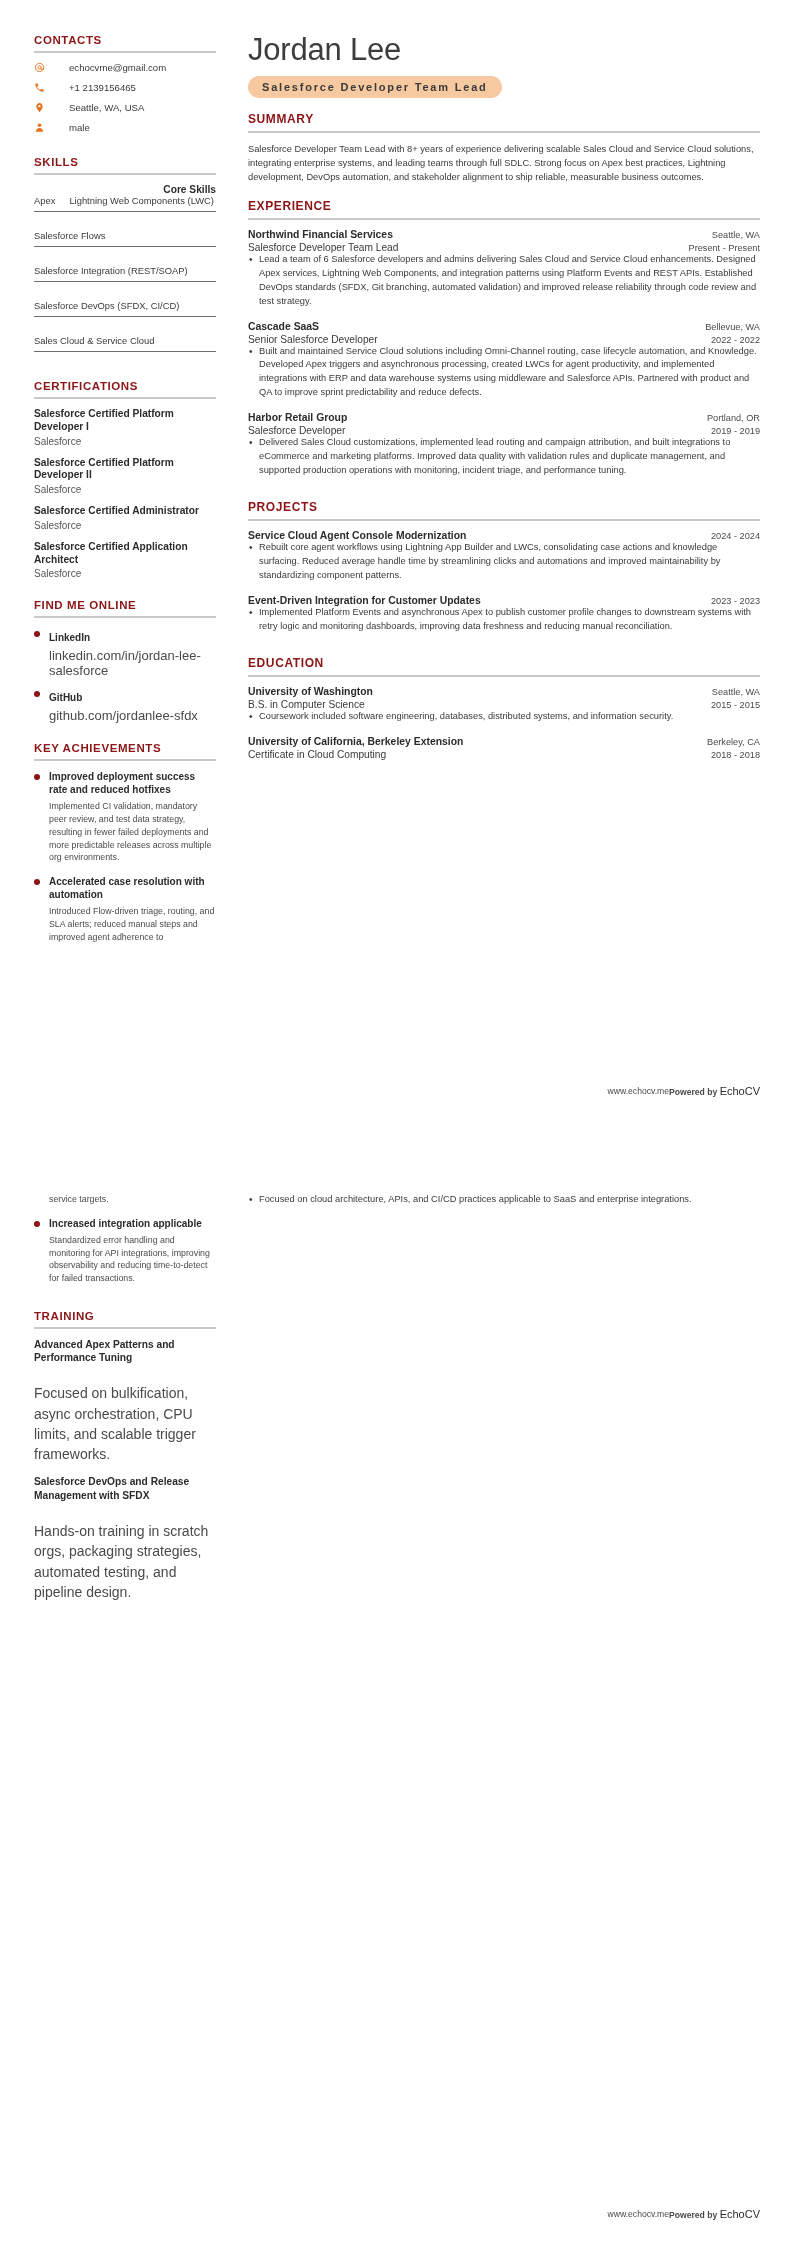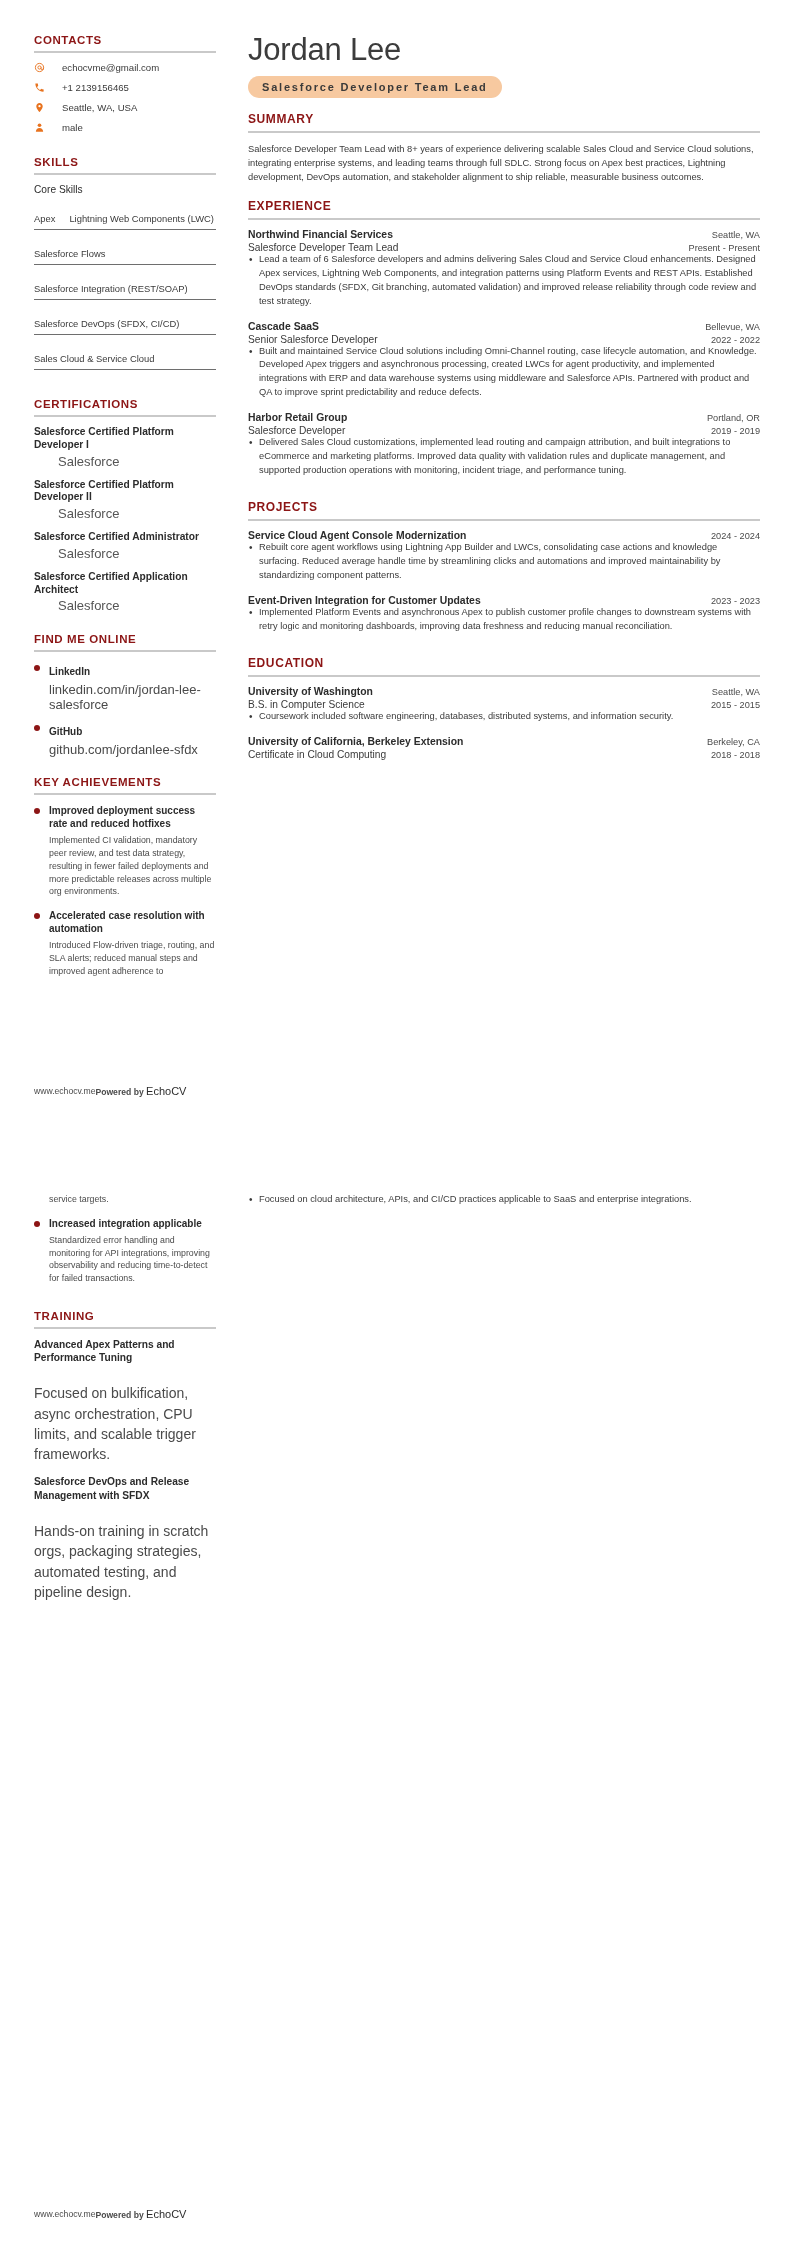--- a/index.html
+++ b/index.html
@@ -46,39 +46,40 @@
     height: 2px;
     background: #c9c9c9;
     margin-top: 5px;
     margin-bottom: 9px;
   }
 
   
   .contact-row {
     display: flex;
     align-items: center;
-    gap: 17px;
+    gap: 24px;
     margin-bottom: 9px;
     font-size: 9.6px;
     color: #3a3a3a;
   }
   .c-ico {
     width: 11px; height: 11px;
     flex: 0 0 11px;
     display: flex; align-items: center; justify-content: center;
     color: #e8731f;
   }
   .c-ico svg { display: block; }
 
   
   .skill-group-title {
-    font-weight: normal;
+    font-weight: bold;
     font-size: 10.2px;
     color: #2c2c2c;
-    margin-bottom: 18px;
+    margin-bottom: 0;
+    text-align: right;
   }
   .skill-line {
     display: flex;
     flex-wrap: wrap;
     column-gap: 14px;
     font-size: 9.4px;
     color: #3a3a3a;
     padding-bottom: 5px;
     margin-bottom: 18px;
     border-bottom: 1px solid #6e6e6e;
@@ -88,24 +89,23 @@
 
   
   .cert-item { margin-bottom: 10px; }
   .cert-name {
     font-weight: bold;
     font-size: 10.2px;
     color: #2c2c2c;
     line-height: 1.25;
   }
   .cert-org {
-    font-size: 13px;
+    font-size: 10px;
     color: #555555;
     margin-top: 2px;
-    margin-left: 24px;
   }
 
   
   .link-item {
     display: flex;
     gap: 9px;
     margin-bottom: 9px;
   }
   .dot {
     width: 6px; height: 6px;
@@ -238,21 +238,21 @@
   .block-gap { height: 14px; }
   .block-gap-sm { height: 10px; }
 
   
   .footer {
     position: absolute;
     left: 34px;
     right: 34px;
     bottom: 26px;
     display: flex;
-    justify-content: flex-start;
+    justify-content: flex-end;
     align-items: center;
     font-size: 8.6px;
     color: #4a4a4a;
     border-top: 0;
   }
   .footer-brand { font-weight: bold; }
   .footer-brand .brand-name {
     font-weight: normal;
     font-size: 11px;
     color: #2c2c2c;

